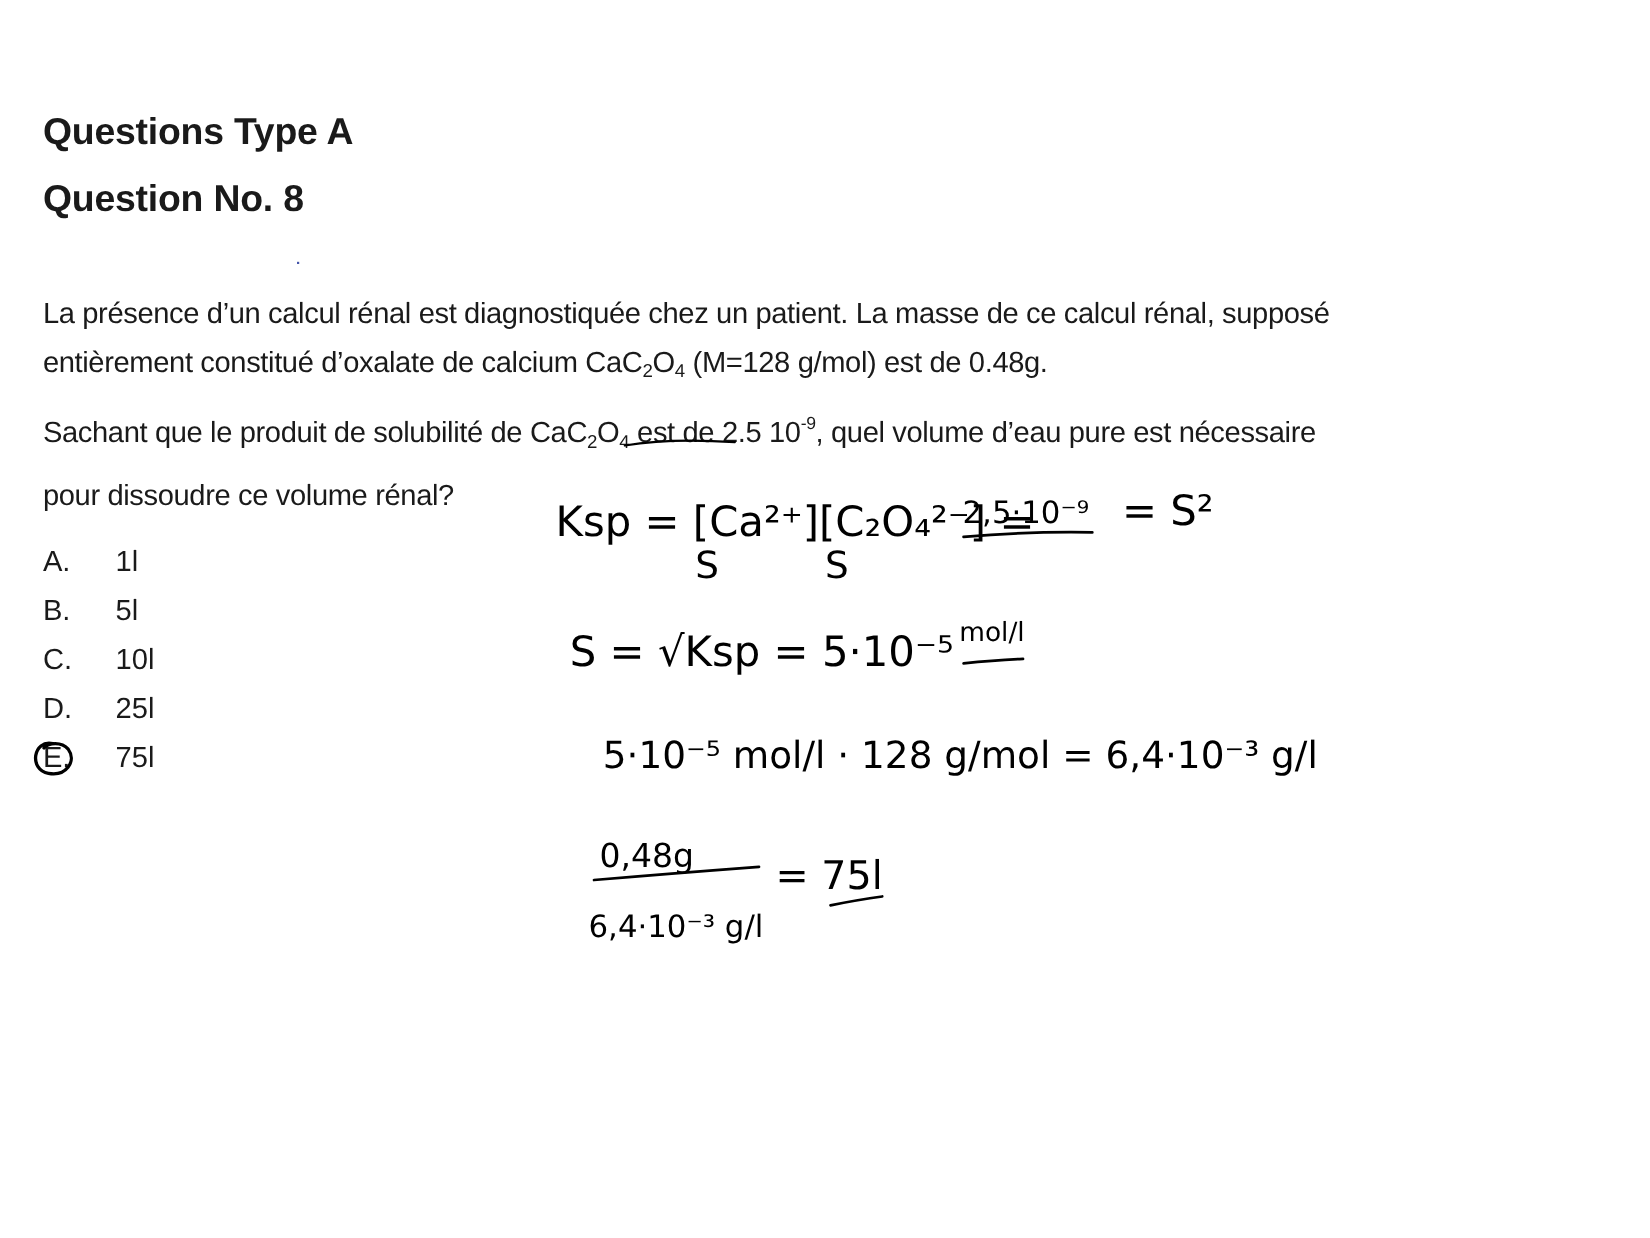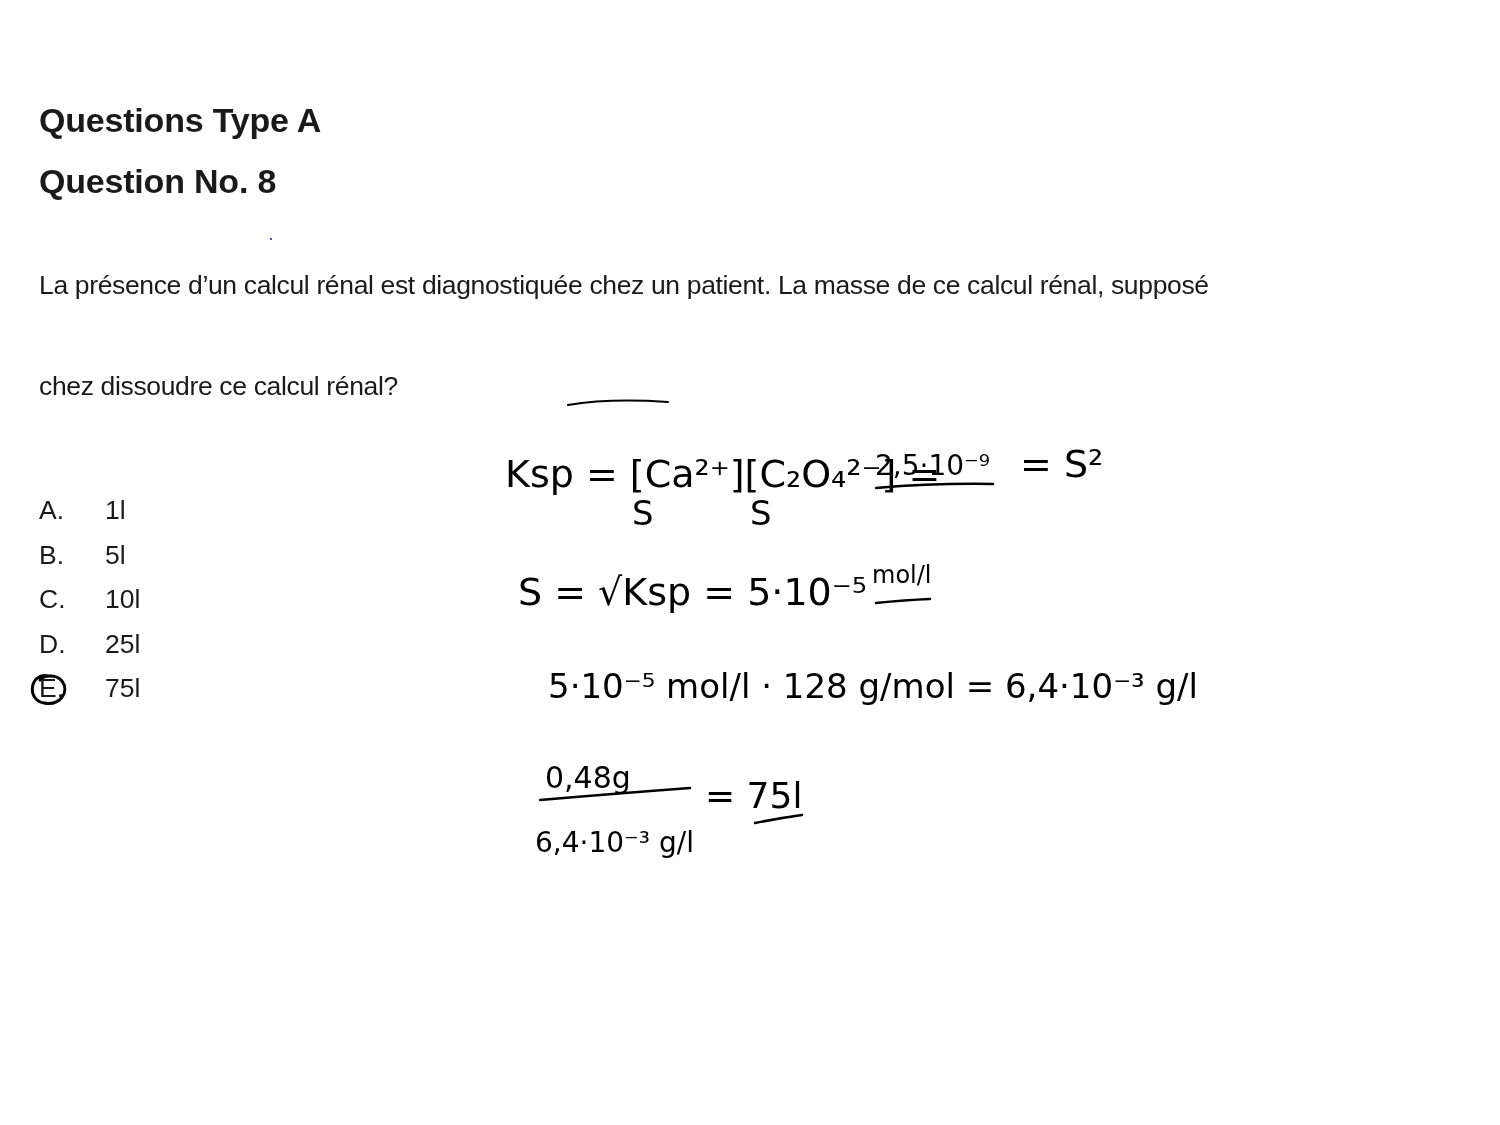--- a/index.html
+++ b/index.html
@@ -20,24 +20,26 @@
 </style>
 </head>
 <body>
 
 <div class="heading" style="top:101px;">Questions Type A</div>
 <div class="heading" style="top:162px;">Question No. 8</div>
 <div class="dot"></div>
 
 <div class="para" style="top:251px;margin-top:12px;">
   <div>La présence d’un calcul rénal est diagnostiquée chez un patient. La masse de ce calcul rénal, supposé</div>
+  <div><span>entièrement constitué d’oxalate de calcium CaC</span><span class="sub">2</span><span>O</span><span class="sub">4</span><span> (M=128 g/mol) est de 0.48g.</span></div>
 </div>
 
 <div class="para" style="top:362px; line-height:48px;">
-  <div>chez dissoudre ce calcul rénal?</div>
+  <div><span>Sachant que le produit de solubilité de </span><span class="underlined"><span>CaC</span><span class="sub">2</span><span>O</span><span class="sub">4</span></span><span> est de 2.5 10</span><span class="sup">-9</span><span>, quel volume d’eau pure est nécessaire</span></div>
+  <div>pour dissoudre ce volume rénal?</div>
 </div>
 
 <div class="options">
   <div class="opt">
       <span class="opt-letter">A.</span>
       <span class="opt-value">1l</span>
     </div>
   <div class="opt">
       <span class="opt-letter">B.</span>
       <span class="opt-value">5l</span>

